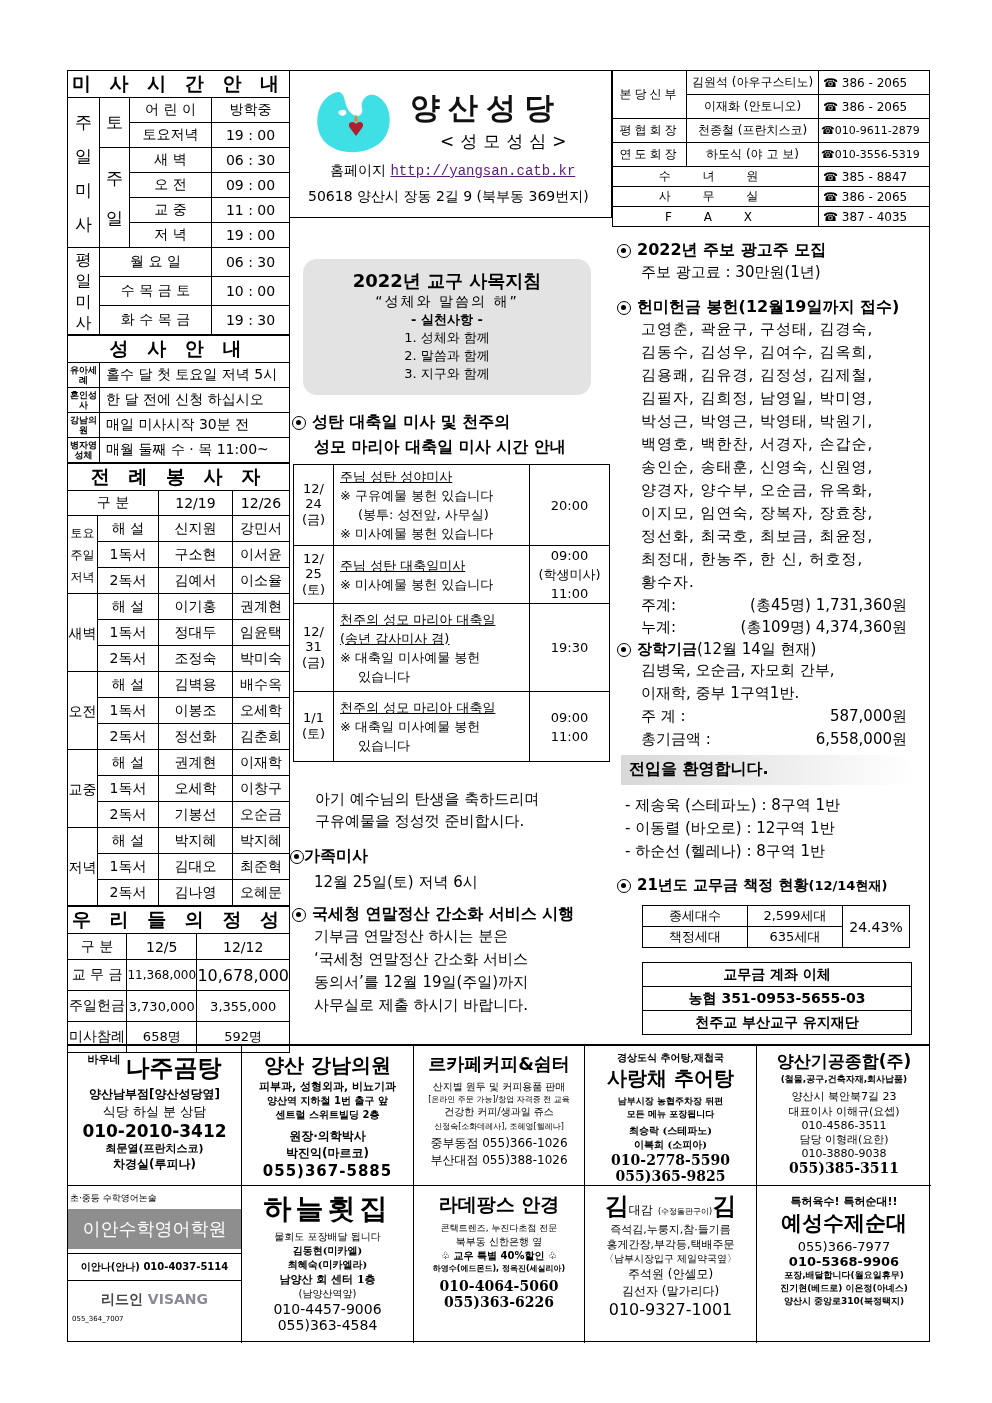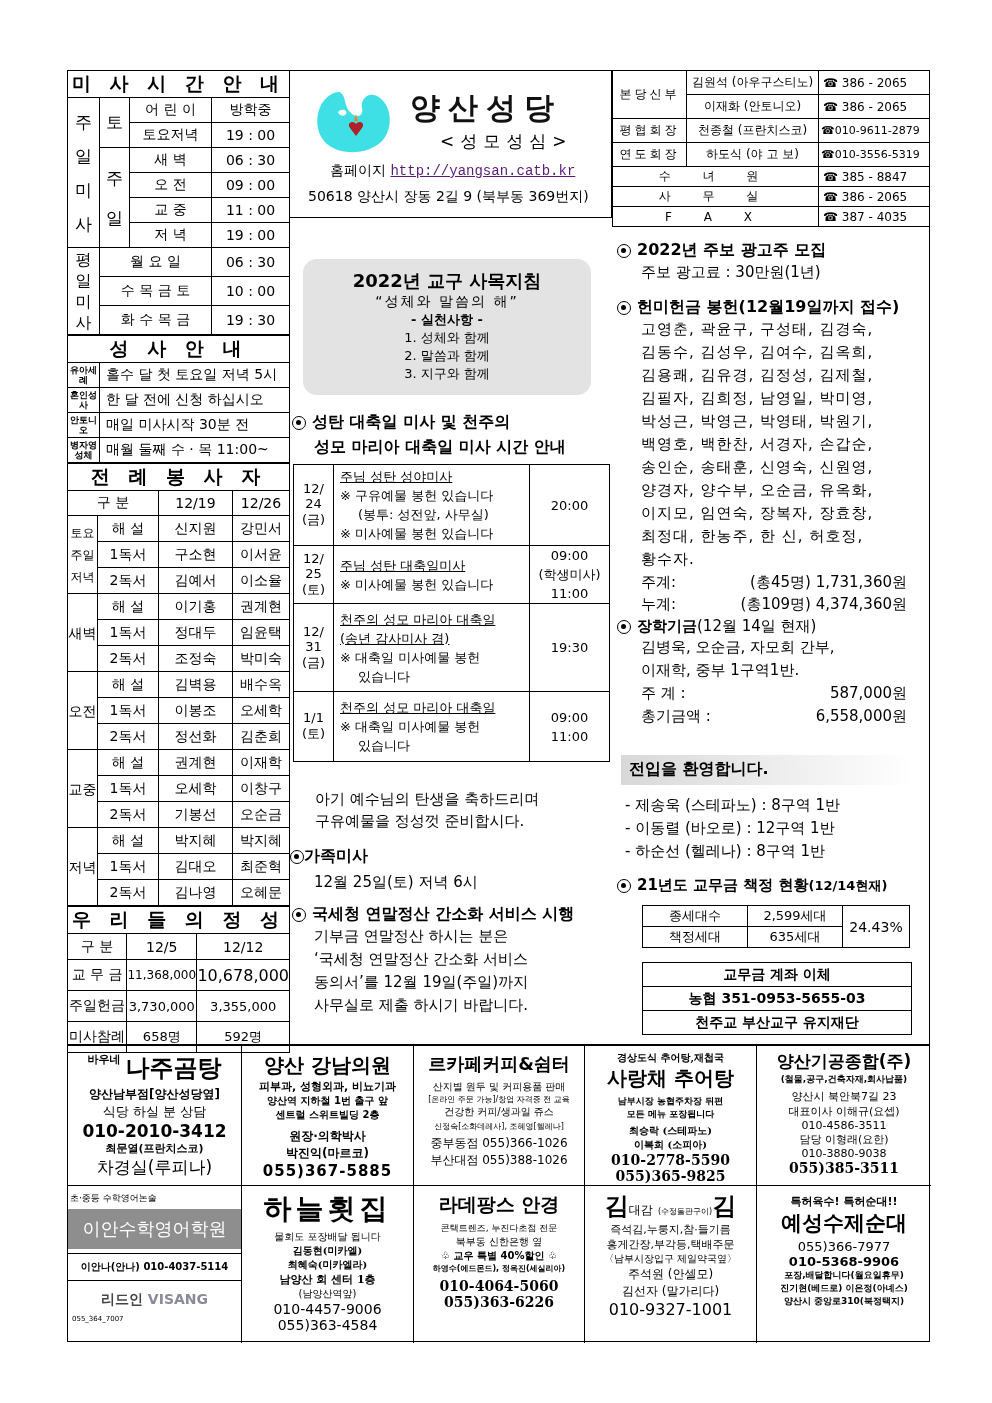--- a/index.html
+++ b/index.html
@@ -83,21 +83,21 @@
         </tr>
     <tr style="height:25px">
           <td style="width:32px;font-size:9px;font-weight:bold;line-height:10px;white-space:normal">유아세례</td>
           <td class="t13" style="text-align:left;padding-left:6px">홀수 달 첫 토요일 저녁 5시</td>
         </tr>
     <tr style="height:25px">
           <td style="font-size:9px;font-weight:bold;line-height:10px;white-space:normal">혼인성사</td>
           <td class="t13" style="text-align:left;padding-left:6px">한 달 전에 신청 하십시오</td>
         </tr>
     <tr style="height:25px">
-          <td style="font-size:9px;font-weight:bold;line-height:10px;white-space:normal">안토니오</td>
+          <td style="font-size:9px;font-weight:bold;line-height:10px;white-space:normal">강남의원</td>
           <td class="t13" style="text-align:left;padding-left:6px">매일 미사시작 30분 전</td>
         </tr>
     <tr style="height:25px">
           <td style="font-size:9px;font-weight:bold;line-height:10px;white-space:normal">병자영성체</td>
           <td class="t13" style="text-align:left;padding-left:6px">매월 둘째 수 · 목 11:00~</td>
         </tr>
   </tbody>
     </table>
 
   <table>
@@ -370,20 +370,21 @@
   <div id="rice-names" class="body16" style="padding-left:24px;line-height:23px;letter-spacing:1px">
       <div>고영춘, 곽윤구, 구성태, 김경숙,</div>
       <div>김동수, 김성우, 김여수, 김옥희,</div>
       <div>김용쾌, 김유경, 김정성, 김제철,</div>
       <div>김필자, 김희정, 남영일, 박미영,</div>
       <div>박성근, 박영근, 박영태, 박원기,</div>
       <div>백영호, 백한찬, 서경자, 손갑순,</div>
       <div>송인순, 송태훈, 신영숙, 신원영,</div>
       <div>양경자, 양수부, 오순금, 유옥화,</div>
       <div>이지모, 임연숙, 장복자, 장효창,</div>
+      <div>정선화, 최국호, 최보금, 최윤정,</div>
       <div>최정대, 한농주, 한  신, 허호정,</div>
       <div>황수자.</div>
     </div>
   <div class="body16" style="padding-left:24px;display:flex;width:290px;justify-content:space-between">
       <span>주계:</span>
       <span>(총45명) 1,731,360원</span>
     </div>
   <div class="body16" style="padding-left:24px;display:flex;width:290px;justify-content:space-between">
       <span>누계:</span>
       <span>(총109명) 4,374,360원</span>
@@ -441,21 +442,21 @@
   </table>
 
 <div class="ads">
 
   <div class="ad" style="left:0;top:0;width:174px;height:140px">
     <div style="margin-top:6px"><span style="font-size:11px;font-weight:bold;vertical-align:top">바우네</span> <span style="font-size:24px;font-weight:bold;font-family:'DejaVu Serif',serif">나주곰탕</span></div>
     <div style="font-size:12px;font-weight:bold;margin-top:2px">양산남부점[양산성당옆]</div>
     <div style="font-size:13px">식당 하실 분 상담</div>
     <div style="font-size:17px;font-weight:bold">010-2010-3412</div>
     <div style="font-size:11px;font-weight:bold">최문열(프란치스코)</div>
-    <div style="font-size:17px;font-weight:normal">차경실(루피나)</div>
+    <div style="font-size:12px;font-weight:bold">차경실(루피나)</div>
   </div>
   <div class="ad" style="left:174px;top:0;width:172px;height:140px">
     <div style="font-size:20px;font-weight:bold;margin-top:6px">양산 강남의원</div>
     <div style="font-size:11px;font-weight:bold;">피부과, 성형외과, 비뇨기과</div>
     <div style="font-size:10px;font-weight:bold">양산역 지하철 1번 출구 앞</div>
     <div style="font-size:10px;font-weight:bold">센트럴 스위트빌딩 2층</div>
     <div style="font-size:12px;font-weight:bold;margin-top:6px">원장·의학박사</div>
     <div style="font-size:12px;font-weight:bold">박진익(마르코)</div>
     <div style="font-size:15px;font-weight:bold;letter-spacing:1px">055)367-5885</div>
   </div>

